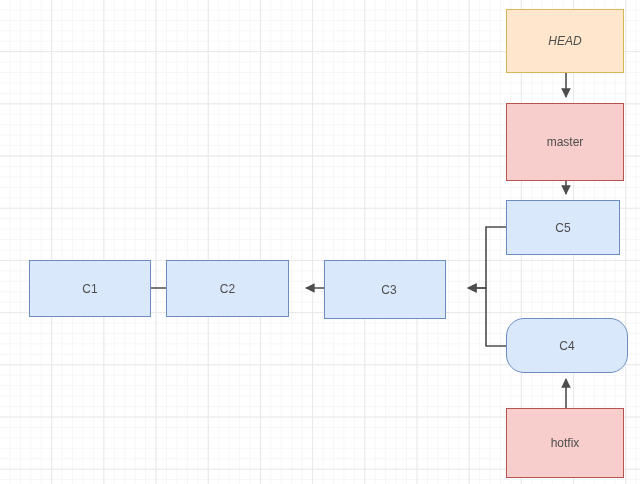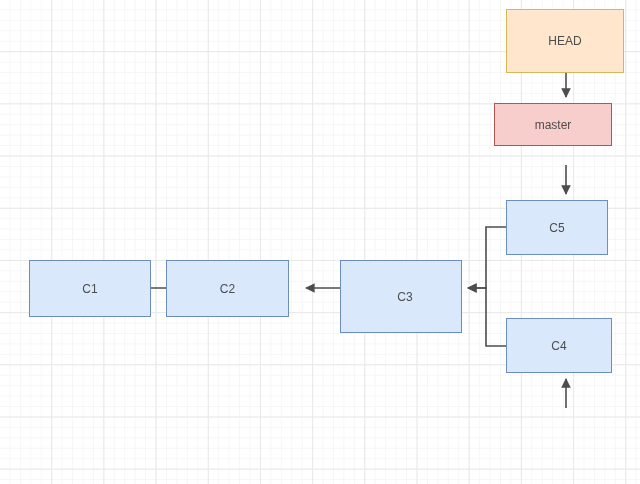--- a/index.html
+++ b/index.html
@@ -44,20 +44,21 @@
     background: #dae8fc;
     border-color: #6c8ebf;
   }
   .node-pink {
     background: #f8cecc;
     border-color: #b85450;
   }
   .node-orange {
     background: #ffe6cc;
     border-color: #d6b656;
+    font-style: italic;
   }
   .edge-layer {
     position: absolute;
     left: 0;
     top: 0;
     width: 640px;
     height: 484px;
     pointer-events: none;
   }
 </style>
@@ -99,34 +100,37 @@
 
     <g>
       <path d="M 177 288 L 141 288" stroke="#4d4d4d" stroke-width="1.6" fill="none" marker-end="url(#arrow-end)"></path>
     </g>
   </svg>
 
   <div class="node node-orange" style="left:506px; top:9px; width:118px; height:64px;">
     <span>HEAD</span>
   </div>
 
-  <div class="node node-pink" style="left:494px; top:103px; width:118px; height:43px;">
+  <div class="node node-pink" style="left:506px; top:103px; width:118px; height:78px;">
     <span>master</span>
   </div>
 
-  <div class="node node-blue" style="left:506px; top:200px; width:102px; height:55px;">
+  <div class="node node-blue" style="left:506px; top:200px; width:114px; height:55px;">
     <span>C5</span>
   </div>
 
-  <div class="node node-blue" style="left:506px; top:318px; width:106px; height:55px;">
+  <div class="node node-blue" style="left:506px; top:318px; width:122px; height:55px;border-radius:18px;">
     <span>C4</span>
   </div>
 
+  <div class="node node-pink" style="left:506px; top:408px; width:118px; height:70px;">
+    <span>hotfix</span>
+  </div>
 
-  <div class="node node-blue" style="left:340px; top:260px; width:122px; height:73px;padding-left:8px;">
+  <div class="node node-blue" style="left:324px; top:260px; width:122px; height:59px;padding-left:8px;">
     <span>C3</span>
   </div>
 
   <div class="node node-blue" style="left:166px; top:260px; width:123px; height:57px;">
     <span>C2</span>
   </div>
 
   <div class="node node-blue" style="left:13px; top:260px; width:122px; height:57px;margin-left:16px;">
     <span>C1</span>
   </div>

